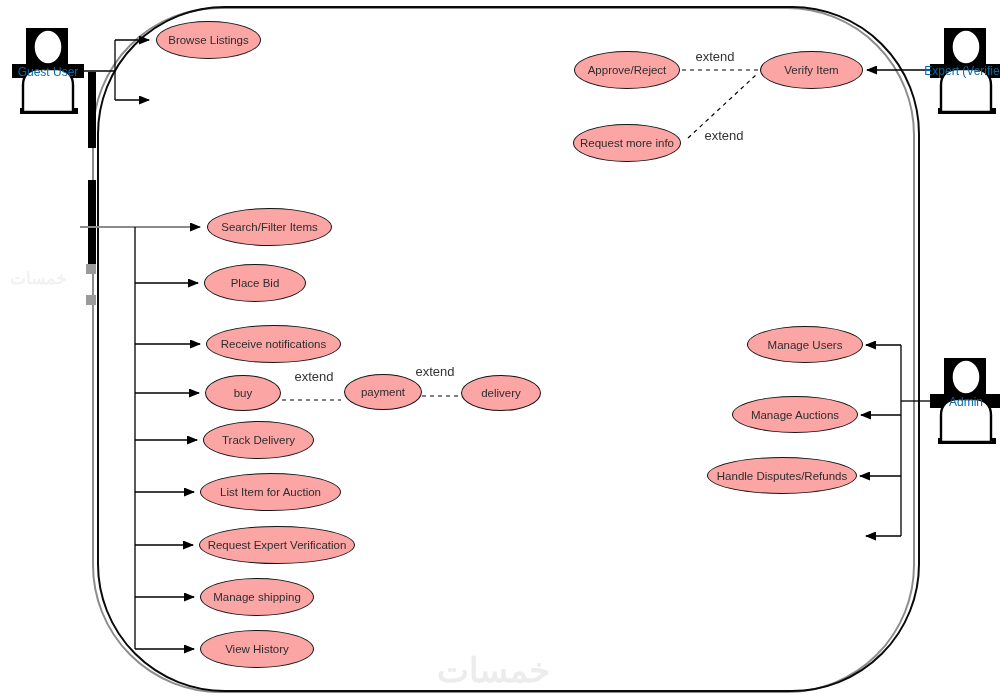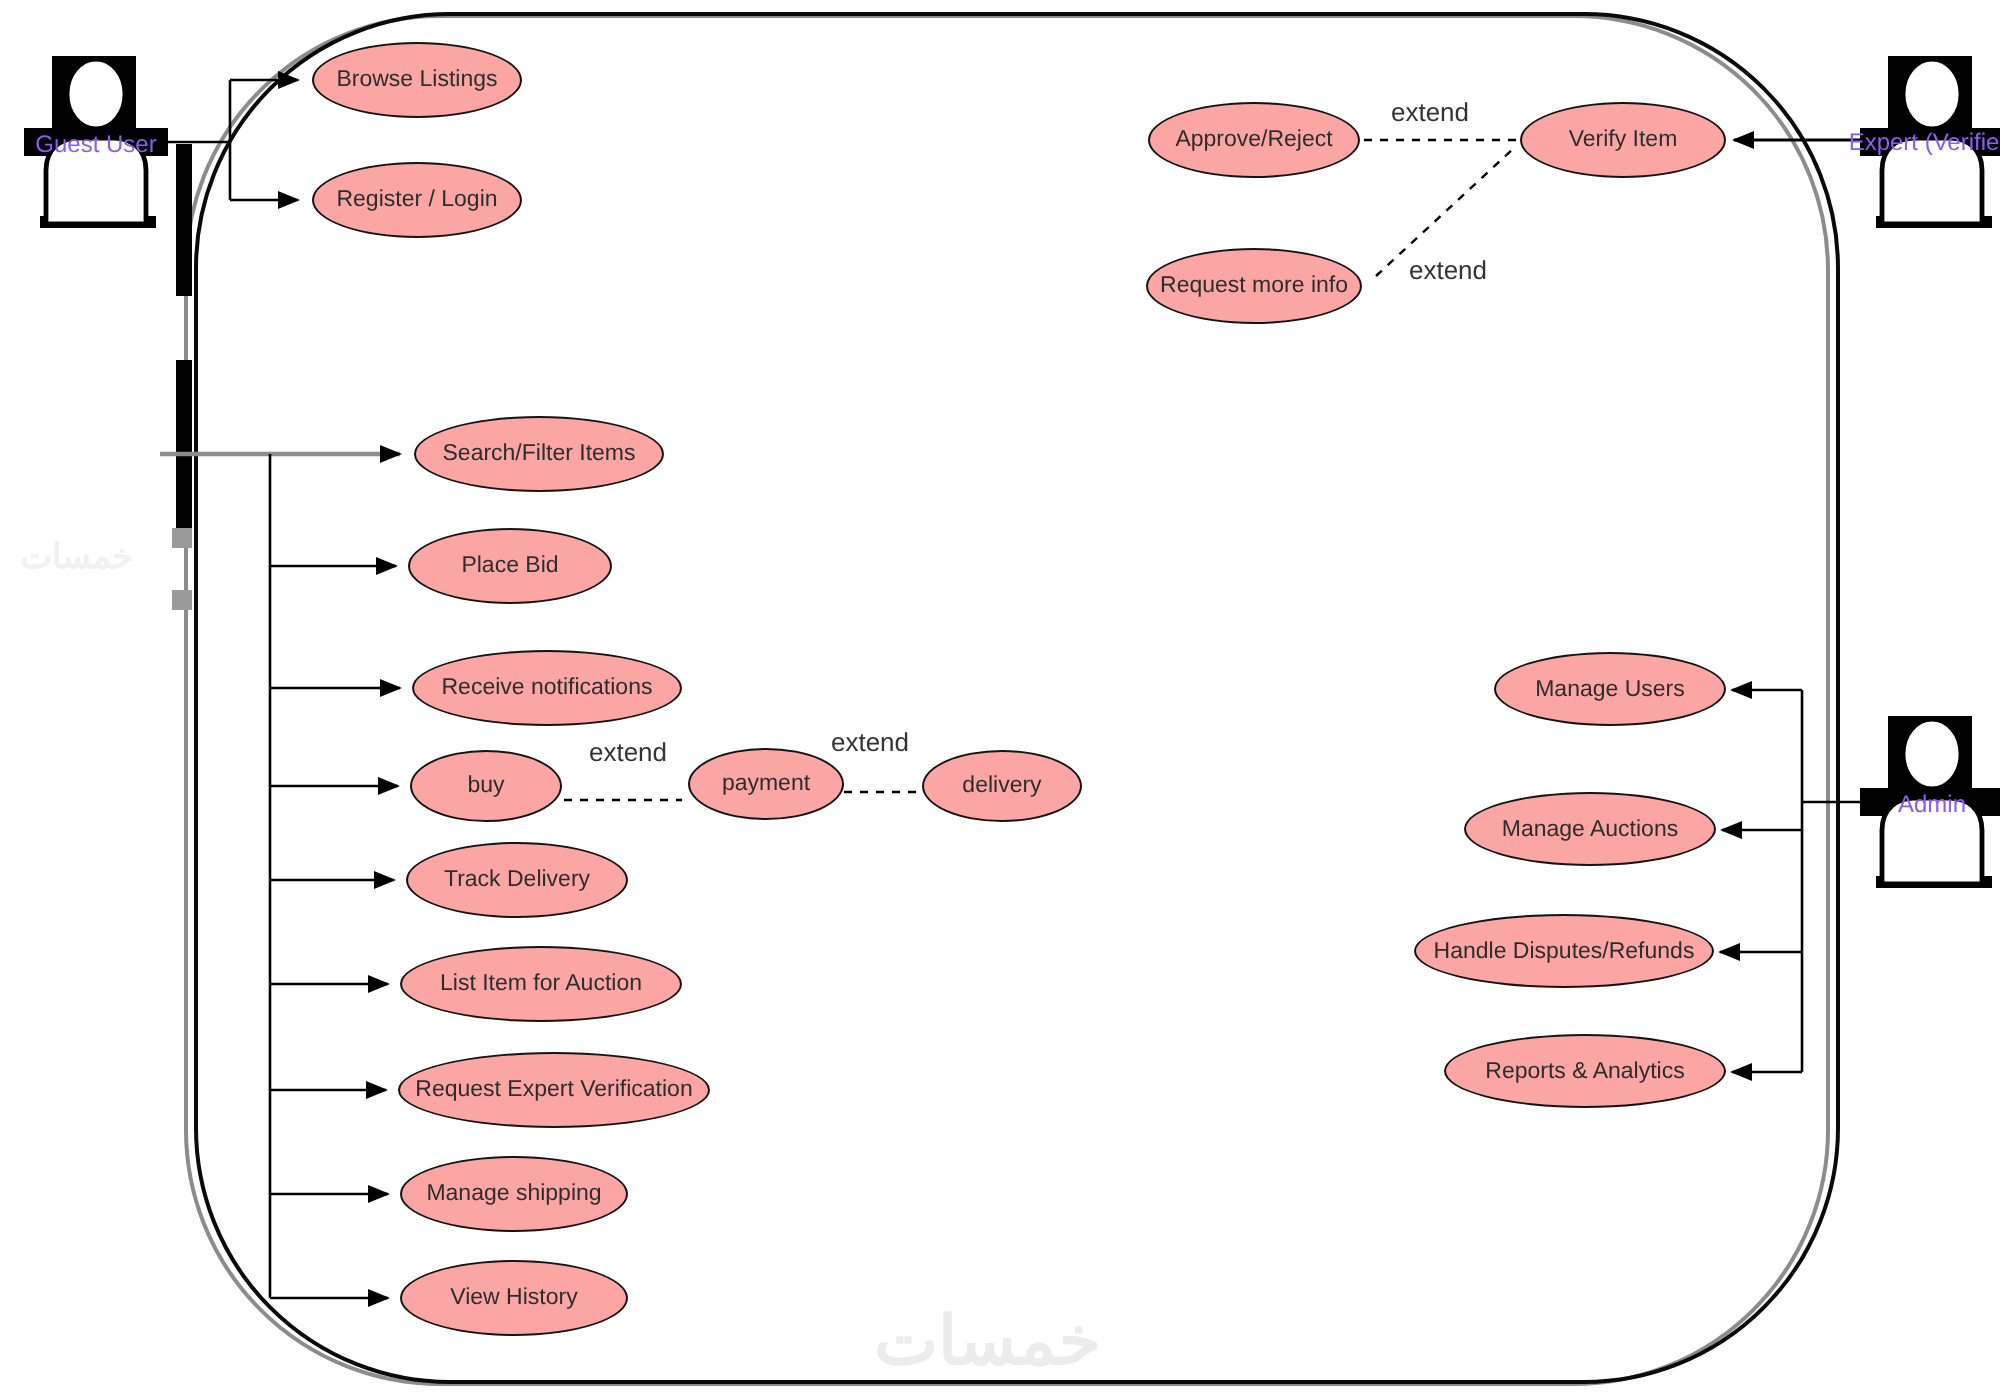--- a/index.html
+++ b/index.html
@@ -30,21 +30,21 @@
     background:#fca5a5;color:#2d2d2d;
     display:flex;align-items:center;justify-content:center;
     font-size:11.5px;white-space:nowrap;z-index:4;
   }
 
   
   .actor{position:absolute;width:72px;height:86px;z-index:4;}
   .actor svg{position:absolute;left:0;top:0;}
   .actor .actor-label{
     position:absolute;left:50%;transform:translateX(-50%);
-    font-size:12px;color:#8b5cf6;white-space:nowrap;z-index:5;text-align:center;
+    font-size:12px;color:#0369a1;white-space:nowrap;z-index:5;text-align:center;
   }
 
   
   .extend-label{
     position:absolute;transform:translate(-50%,-50%);
     font-size:13px;color:#333;z-index:5;white-space:nowrap;
   }
 
   
   .watermark{
@@ -116,39 +116,37 @@
       <line x1="932" y1="401" x2="901" y2="401"></line>
       <line x1="901" y1="345" x2="901" y2="536"></line>
       <line x1="901" y1="345" x2="866" y2="345" marker-end="url(#arrow)"></line>
       <line x1="901" y1="415" x2="861" y2="415" marker-end="url(#arrow)"></line>
       <line x1="901" y1="476" x2="860" y2="476" marker-end="url(#arrow)"></line>
       <line x1="901" y1="536" x2="866" y2="536" marker-end="url(#arrow)"></line>
     </g>
   </svg>
 
   <div class="uc" style="left:156px;top:21px;width:105px;height:38px;">Browse Listings</div>
-  <div class="uc" style="left:156px;top:81px;width:105px;height:38px;">Register / Login</div>
   <div class="uc" style="left:574px;top:51px;width:106px;height:38px;">Approve/Reject</div>
   <div class="uc" style="left:573px;top:124px;width:108px;height:38px;">Request more info</div>
   <div class="uc" style="left:760px;top:51px;width:103px;height:38px;">Verify Item</div>
   <div class="uc" style="left:207px;top:208px;width:125px;height:38px;">Search/Filter Items</div>
   <div class="uc" style="left:204px;top:264px;width:102px;height:38px;">Place Bid</div>
   <div class="uc" style="left:206px;top:325px;width:135px;height:38px;">Receive notifications</div>
   <div class="uc" style="left:205px;top:375px;width:76px;height:36px;">buy</div>
   <div class="uc" style="left:344px;top:374px;width:78px;height:36px;">payment</div>
   <div class="uc" style="left:203px;top:421px;width:111px;height:38px;">Track Delivery</div>
   <div class="uc" style="left:461px;top:375px;width:80px;height:36px;">delivery</div>
   <div class="uc" style="left:200px;top:473px;width:141px;height:38px;">List Item for Auction</div>
   <div class="uc" style="left:199px;top:526px;width:156px;height:38px;">Request Expert Verification</div>
   <div class="uc" style="left:200px;top:578px;width:114px;height:38px;">Manage shipping</div>
   <div class="uc" style="left:200px;top:630px;width:114px;height:38px;">View History</div>
   <div class="uc" style="left:747px;top:326px;width:116px;height:37px;">Manage Users</div>
   <div class="uc" style="left:732px;top:396px;width:126px;height:37px;">Manage Auctions</div>
   <div class="uc" style="left:707px;top:457px;width:150px;height:37px;">Handle Disputes/Refunds</div>
-  <div class="uc" style="left:722px;top:517px;width:141px;height:37px;">Reports &amp; Analytics</div>
 
   <div class="extend-label" style="left:314px;top:376px;">extend</div>
   <div class="extend-label" style="left:435px;top:371px;">extend</div>
   <div class="extend-label" style="left:715px;top:56px;">extend</div>
   <div class="extend-label" style="left:724px;top:135px;">extend</div>
 
   <div class="actor" style="left:12px;top:28px;">
     <svg width="72" height="86" viewBox="0 0 72 86">
       <rect x="0" y="36" width="72" height="14" fill="#000"></rect>
       <rect x="14" y="0" width="42" height="38" fill="#000"></rect>

